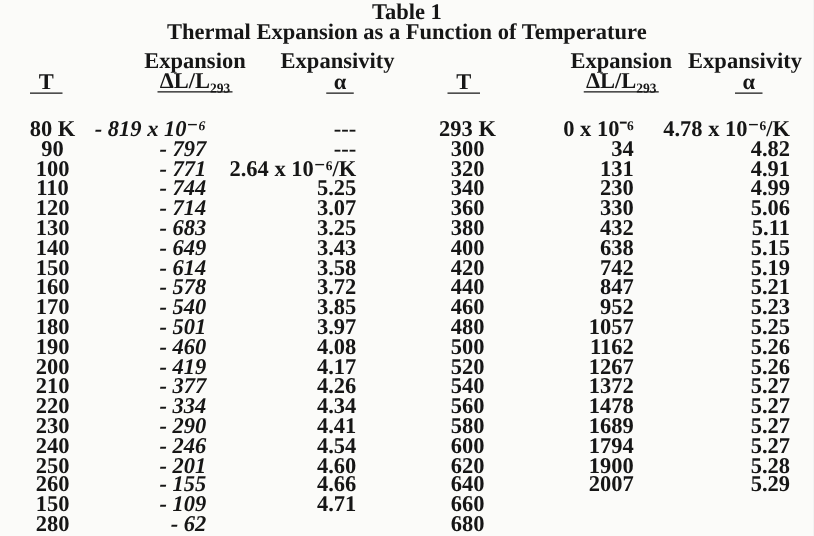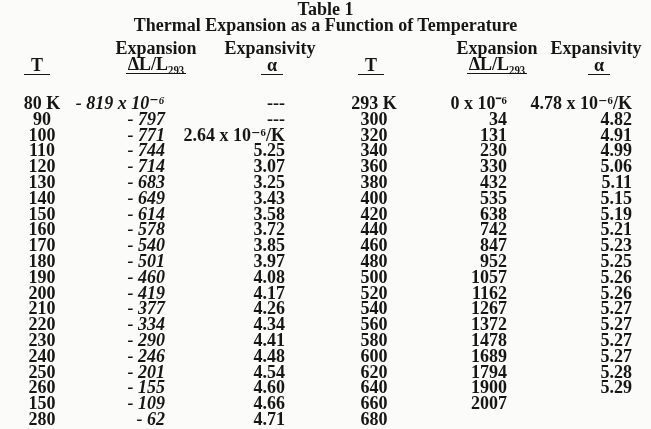--- a/index.html
+++ b/index.html
@@ -126,21 +126,20 @@
       <div class="cell">3.43</div>
       <div class="cell">3.58</div>
       <div class="cell">3.72</div>
       <div class="cell">3.85</div>
       <div class="cell">3.97</div>
       <div class="cell">4.08</div>
       <div class="cell">4.17</div>
       <div class="cell">4.26</div>
       <div class="cell">4.34</div>
       <div class="cell">4.41</div>
-      <div class="cell">4.48</div>
       <div class="cell">4.54</div>
       <div class="cell">4.60</div>
       <div class="cell">4.66</div>
       <div class="cell">4.71</div>
     </div>
   <div class="col al-c" style="left:344px;width:60px;">
       <div class="cell">293 K</div>
       <div class="cell">300</div>
       <div class="cell">320</div>
       <div class="cell">340</div>
@@ -162,21 +161,20 @@
       <div class="cell">660</div>
       <div class="cell">680</div>
     </div>
   <div class="col al-r" style="left:400px;width:107px;font-family:Liberation Serif, serif;">
       <div class="cell">0 x 10⁻⁶</div>
       <div class="cell">34</div>
       <div class="cell">131</div>
       <div class="cell">230</div>
       <div class="cell">330</div>
       <div class="cell">432</div>
-      <div class="cell">535</div>
       <div class="cell">638</div>
       <div class="cell">742</div>
       <div class="cell">847</div>
       <div class="cell">952</div>
       <div class="cell">1057</div>
       <div class="cell">1162</div>
       <div class="cell">1267</div>
       <div class="cell">1372</div>
       <div class="cell">1478</div>
       <div class="cell">1689</div>

